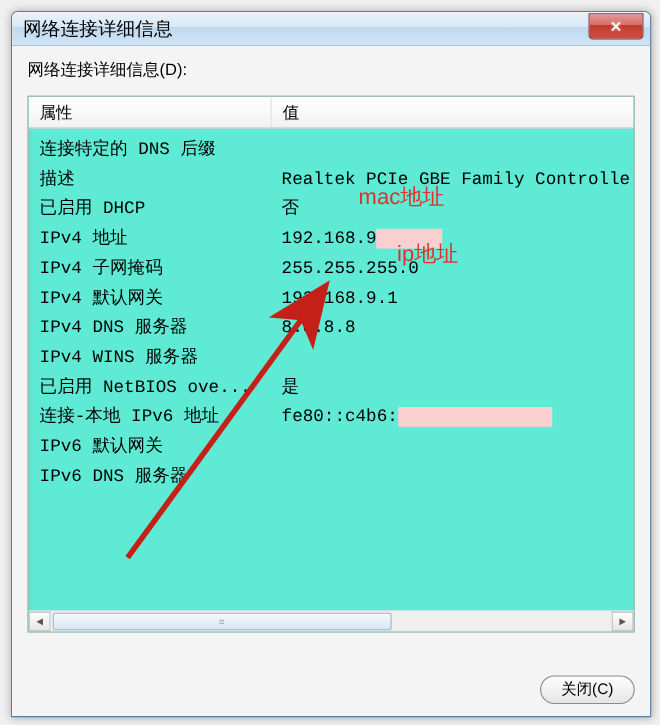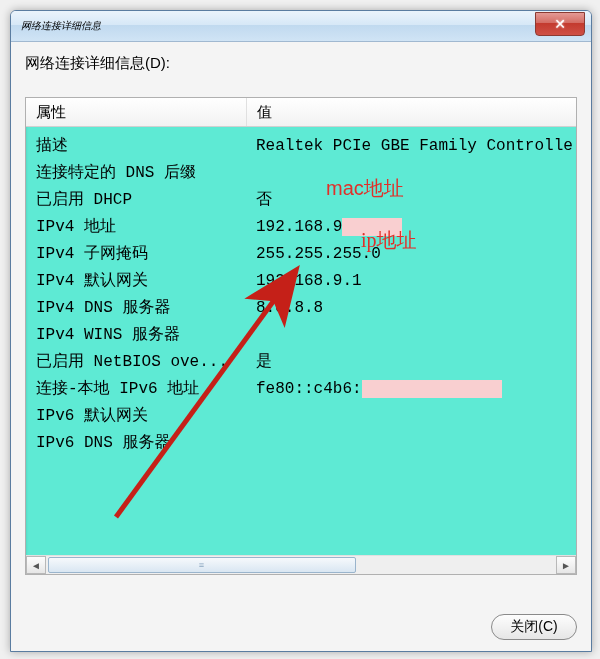--- a/index.html
+++ b/index.html
@@ -22,23 +22,22 @@
   .titlebar {
     height: 30px;
     background: linear-gradient(to bottom, #eaf3fb 0%, #d7e8f7 45%, #c0d9ef 46%, #d0e4f5 100%);
     border-bottom: 1px solid #a0b8d0;
     display: flex;
     align-items: center;
     justify-content: space-between;
     padding: 0 0 0 10px;
   }
   .title-text {
-    font-size: 10px;
+    font-size: 17px;
     color: #000;
-    font-style: italic;
   }
   .close-btn {
     width: 48px;
     height: 22px;
     background: linear-gradient(to bottom, #e49a95 0%, #d46c63 45%, #c33a2e 46%, #cf5045 100%);
     border: 1px solid #8b3a32;
     border-radius: 0 0 4px 4px;
     margin-right: 6px;
     margin-top: -4px;
     color: #fff;
@@ -52,21 +51,21 @@
   .body-area {
     padding: 12px 14px;
     height: calc(100% - 30px);
     box-sizing: border-box;
     background: #f4f4f4;
     display: flex;
     flex-direction: column;
   }
   .section-label {
     font-size: 15px;
-    margin-bottom: 24px;
+    margin-bottom: 14px;
     color: #000;
   }
   .list-box {
     flex: 1;
     background: #5eead4;
     border: 1px solid #b0b0b0;
     box-shadow: inset 1px 1px 2px rgba(0,0,0,0.08);
     display: flex;
     flex-direction: column;
     overflow: hidden;
@@ -183,28 +182,28 @@
 
         <svg class="arrow-svg" viewBox="0 0 230 280">
           <defs>
             <marker id="ah" markerWidth="12" markerHeight="12" refX="9" refY="5" orient="auto">
               <path d="M0,0 L12,5 L0,10 L3,5 Z" fill="#c52018"></path>
             </marker>
           </defs>
           <line x1="30" y1="260" x2="205" y2="20" stroke="#c52018" stroke-width="5" marker-end="url(#ah)"></line>
         </svg>
         <div class="annotation" style="left:300px; top:48px;">mac地址</div>
-        <div class="annotation" style="left:335px; top:100px;font-family:Liberation Serif, serif;">ip地址</div>
+        <div class="annotation" style="left:335px; top:100px;">ip地址</div>
       <div class="row">
+            <div class="cell-prop">连接特定的 DNS 后缀</div>
+            <div class="cell-val"><span></span></div>
+          </div>
+          <div class="row">
             <div class="cell-prop">描述</div>
             <div class="cell-val"><span>Realtek PCIe GBE Family Controlle</span></div>
-          </div>
-          <div class="row">
-            <div class="cell-prop">连接特定的 DNS 后缀</div>
-            <div class="cell-val"><span></span></div>
           </div>
           <div class="row">
           </div>
           <div class="row">
             <div class="cell-prop">已启用 DHCP</div>
             <div class="cell-val"><span>否</span></div>
           </div>
           <div class="row">
             <div class="cell-prop">IPv4 地址</div>
             <div class="cell-val"><span>192.168.9</span><span class="redact" style="width: 60px;"></span></div>

